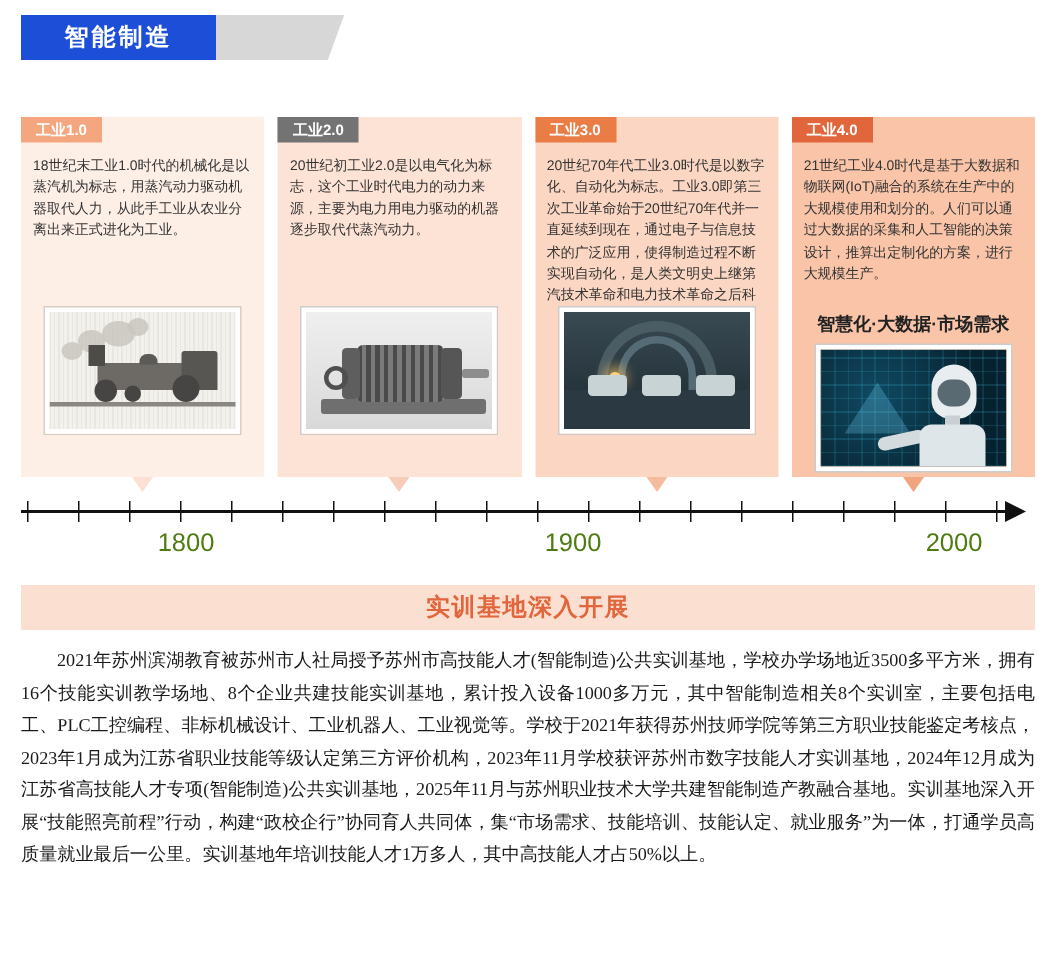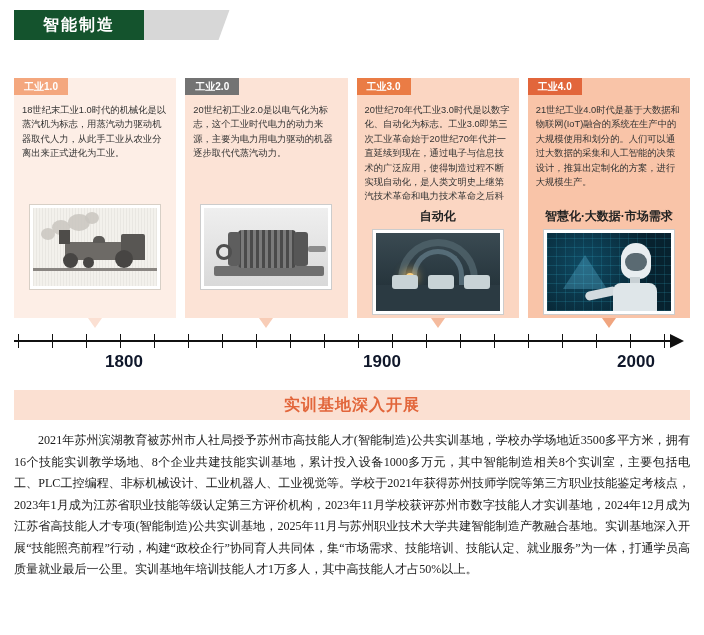--- a/index.html
+++ b/index.html
@@ -22,21 +22,21 @@
     position: absolute;
     left: 110px; top: 0;
     width: 100px; height: 30px;
     background: #d7d7d7;
     transform: skewX(-20deg);
   }
   .banner-main {
     position: absolute;
     left: 0; top: 0;
     width: 130px; height: 30px;
-    background: #14532d;
+    background: #1d4ed8;
     display: flex;
     align-items: center;
     justify-content: center;
   }
   .banner-main span {
     color: #ffffff;
     font-size: 16px;
     font-weight: bold;
     letter-spacing: 2px;
   }
@@ -205,21 +205,21 @@
     width: 676px; height: 46px;
   }
   .axis .line { position:absolute; left:0; top:8px; width:658px; height:2px; background:#111;}
   .axis .head {
     position:absolute; left:656px; top:2px;
     width:0;height:0;border-top:7px solid transparent;border-bottom:7px solid transparent;border-left:14px solid #111;
   }
   .axis .tick { position:absolute; top:2px; width:1px; height:14px; background:#111;}
   .axis .yr {
     position:absolute; top:20px;
-    font-size: 17px; font-weight: bold; color:#0f172a;
+    font-size: 17px; font-weight: normal; color:#4d7c0f;
     transform: translateX(-50%);
   }
 
   
   .section-title {
     position: absolute;
     left: 14px; top: 390px;
     width: 676px; height: 30px;
     background: #fbe0d2;
     display: flex; align-items: center; justify-content: center;
@@ -297,21 +297,20 @@
           <div class="shaft"></div>
           <div class="wheel"></div>
         </div>
       </div>
       <div class="pointer"></div>
     </div>
 
     <div class="card c3">
       <div class="tag">工业3.0</div>
       <div class="body">20世纪70年代工业3.0时代是以数字化、自动化为标志。工业3.0即第三次工业革命始于20世纪70年代并一直延续到现在，通过电子与信息技术的广泛应用，使得制造过程不断实现自动化，是人类文明史上继第汽技术革命和电力技术革命之后科技领域里的又一次重大飞跃。</div>
-      <div class="label">自动化</div>
       <div class="pic">
         <div class="img-factory">
           <div class="arch"></div>
           <div class="arch2"></div>
           <div class="spark"></div>
           <div class="floor"></div>
           <div class="car a"></div>
             <div class="car b"></div>
             <div class="car c"></div>
         </div>

